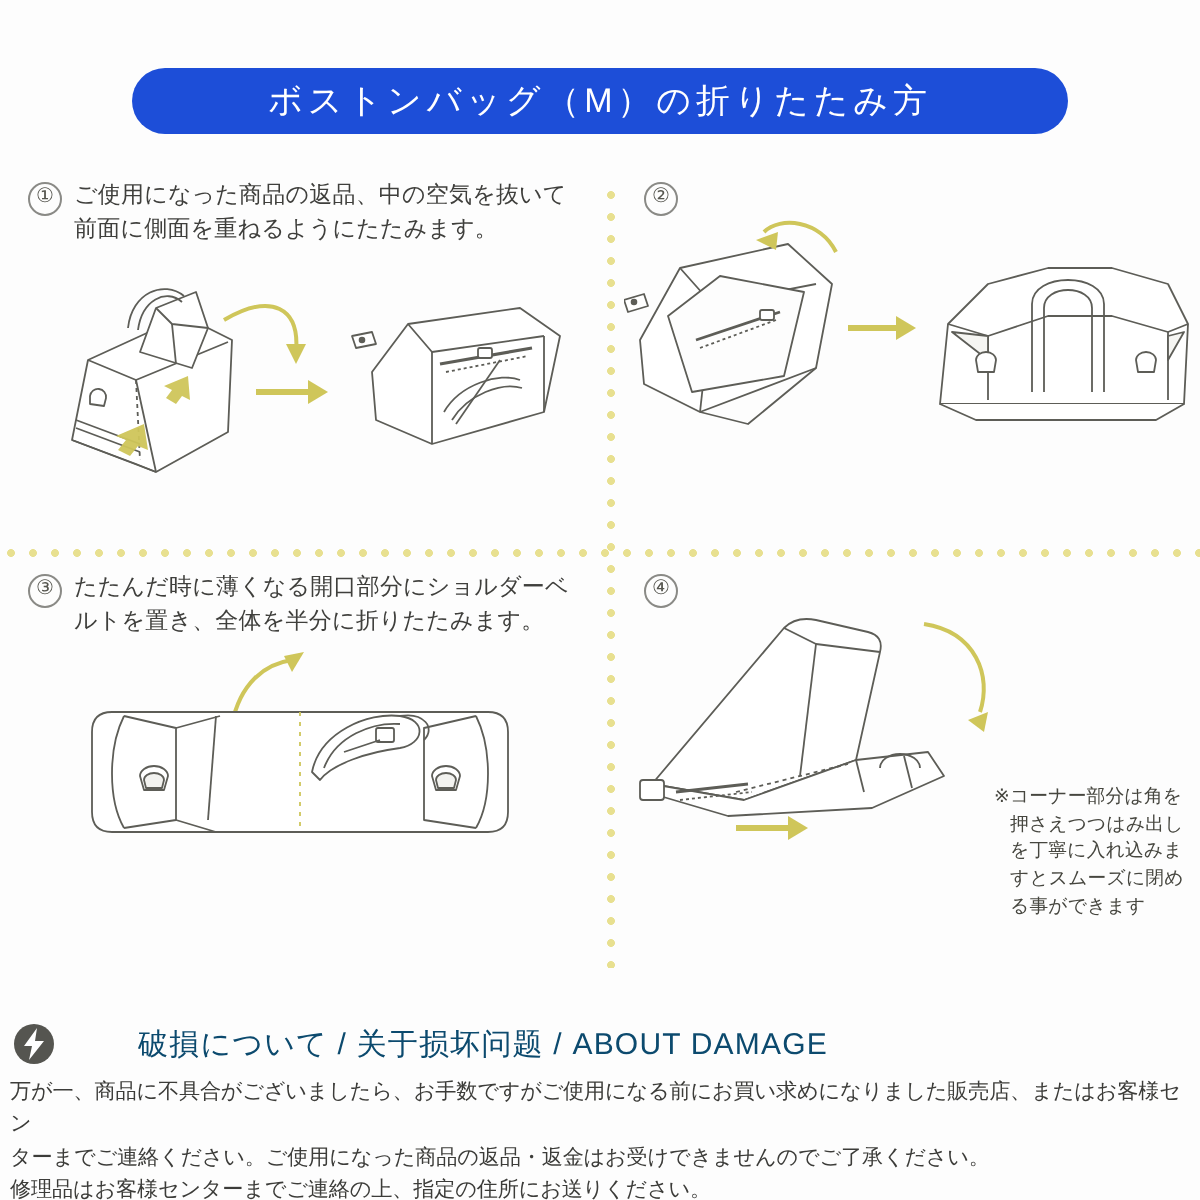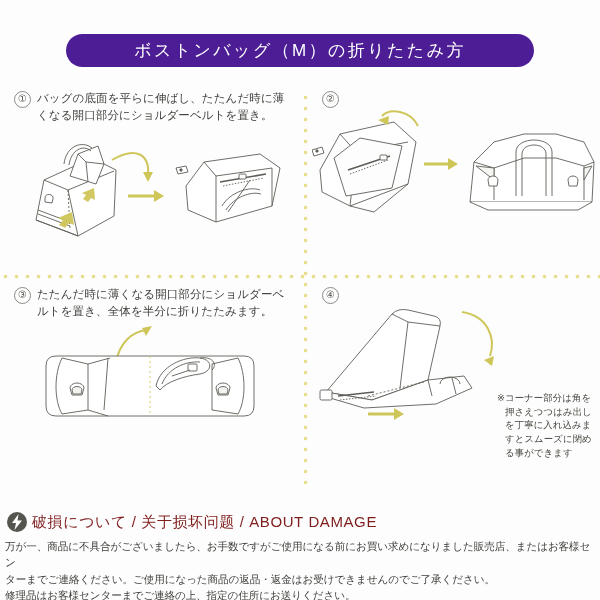--- a/index.html
+++ b/index.html
@@ -16,21 +16,21 @@
     position: relative;
   }
 
   
   #title-bar {
     position: absolute;
     left: 66px;
     top: 34px;
     width: 468px;
     height: 33px;
-    background: #4c1d95;
+    background: #1d4ed8;
     border-radius: 17px;
     display: flex;
     align-items: center;
     justify-content: center;
   }
   #title-text {
     color: #ffffff;
     font-size: 17px;
     letter-spacing: 2.4px;
     font-weight: 400;
@@ -139,23 +139,24 @@
     width: 20px;
     height: 20px;
     border-radius: 50%;
     background: #555550;
     position: relative;
     flex: 0 0 auto;
   }
   #damage-icon svg { position: absolute; left: 3px; top: 2px; }
   #damage-title {
     font-size: 15px;
-    color: #7f1d1d;
+    color: #0c4a6e;
     letter-spacing: 0.6px;
     white-space: nowrap;
+    margin-left: 37px;
   }
   #damage-body {
     margin-top: 6px;
     padding: 0 6px 0 5px;
     font-size: 10.6px;
     line-height: 1.55;
     color: #3c3c39;
     letter-spacing: -0.1px;
   }
   #damage-body p { margin: 0; }
@@ -168,21 +169,21 @@
 </div>
 
 <div id="divider-horizontal"></div>
 <div id="divider-vertical"></div>
 
 <div id="steps">
 
   <div class="step" id="step-1">
     <div class="step-head">
       <div class="step-num">①</div>
-      <div class="step-text">バッグの底面を平らに伸ばし、たたんだ時に薄くなる開口部分にショルダーベルトを置き。</div>
+      <div class="step-text">ご使用になった商品の返品、中の空気を抜いて前面に側面を重ねるようにたたみます。</div>
     </div>
     <div class="art">
       <svg width="296" height="125" viewBox="0 0 296 125">
         <g fill="#ffffff" stroke="#5d5d57" stroke-width="0.9" stroke-linejoin="round">
 
           <path d="M32 96 L40 56 L88 34 L112 46 L110 92 L74 112 Z"></path>
           <path d="M40 56 L64 66 L110 47" fill="none"></path>
           <path d="M64 66 L74 112" fill="none"></path>
           <path d="M32 96 L64 108 L74 112" fill="none"></path>
           <path d="M64 66 L66 106" fill="none" stroke-dasharray="2 2"></path>

